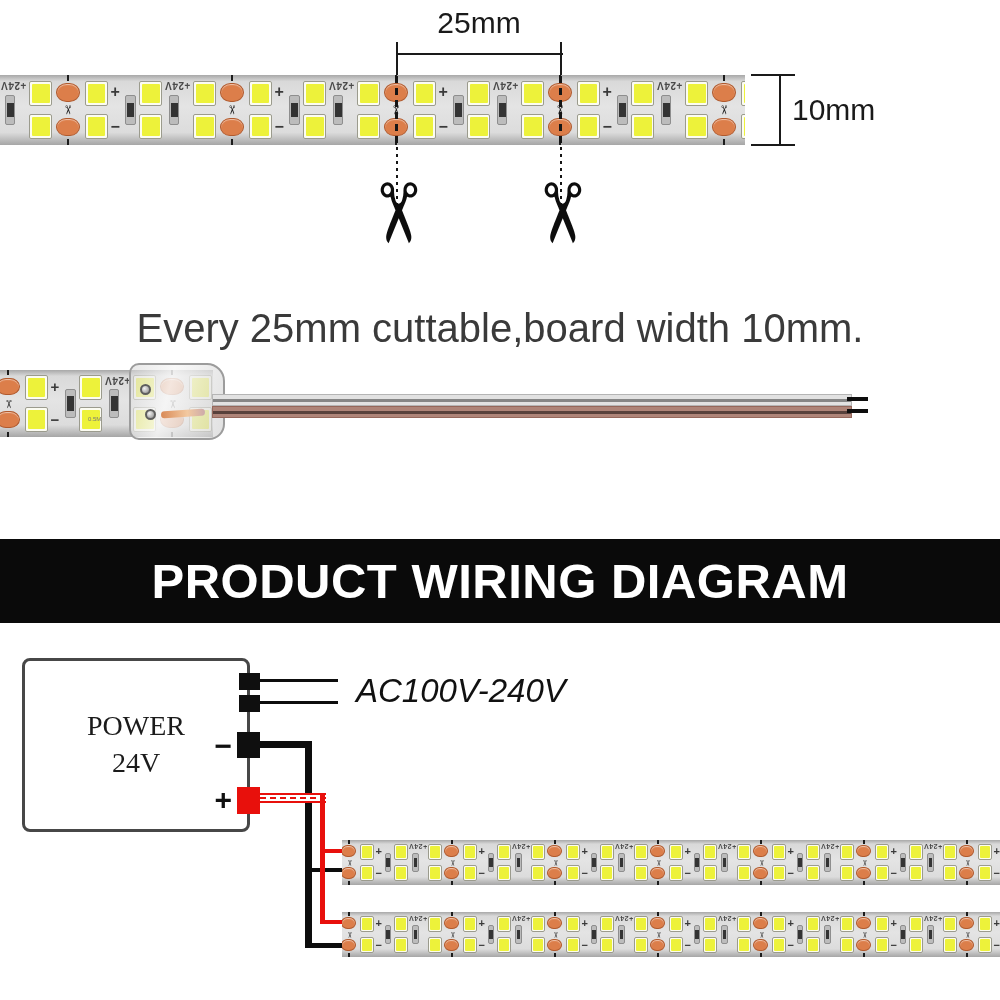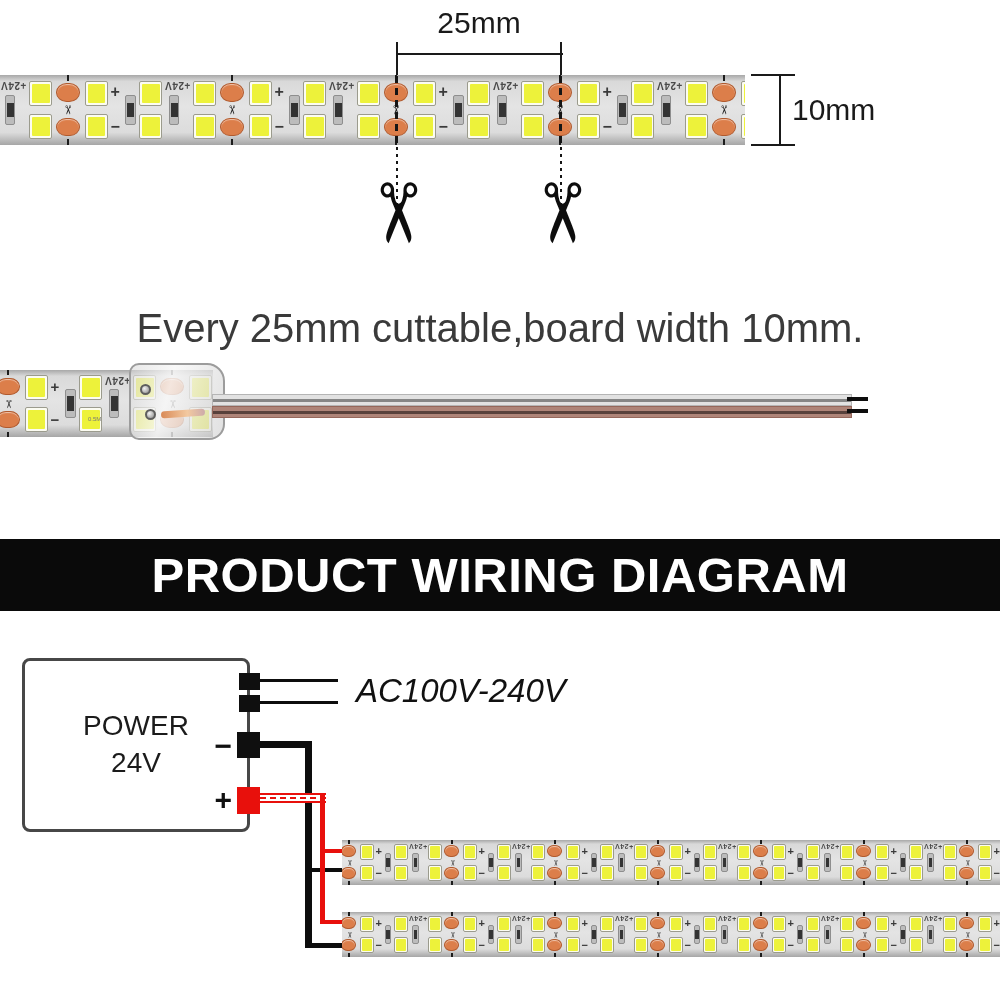--- a/index.html
+++ b/index.html
@@ -34,39 +34,39 @@
   
   .cutdash{position:absolute;width:3px;
            background:repeating-linear-gradient(180deg,#151515 0 7px,rgba(0,0,0,0) 7px 12px);}
   .cutdot{position:absolute;width:2px;
           background:repeating-linear-gradient(180deg,#151515 0 3px,rgba(0,0,0,0) 3px 7px);}
   .bigsc{position:absolute;font-size:82px;color:#0d0d0d;line-height:1;
          font-family:"DejaVu Sans",sans-serif;transform:translate(-50%,-50%) rotate(90deg);}
   
   .caption{position:absolute;left:0;top:284px;width:100%;text-align:center;
            font-size:40px;color:#3a3a3a;line-height:1.15;margin-top:21px;}
-  .banner{position:absolute;left:0;top:539px;width:100%;height:72px;background:#0a0a0a;
+  .banner{position:absolute;left:0;top:539px;width:100%;height:84px;background:#0a0a0a;
           display:flex;align-items:center;justify-content:center;}
   .banner span{color:#fff;font-size:49px;font-weight:700;letter-spacing:.5px;}
   
   .connector{position:absolute;left:129px;top:363px;width:96px;height:77px;
              background:linear-gradient(105deg,rgba(214,214,214,.55),rgba(248,248,248,.85) 40%,rgba(205,205,205,.6));
              border:2px solid #9c9c9c;border-radius:10px 18px 16px 10px;box-sizing:border-box;}
   .sdot{position:absolute;width:11px;height:11px;border-radius:50%;border:2px solid #5e5e5e;
         background:radial-gradient(circle at 35% 35%,#f2f2f2,#8a8a8a);box-sizing:border-box;}
   .copper{position:absolute;left:30px;top:45px;width:44px;height:7px;border-radius:4px;
           background:linear-gradient(90deg,#d98a57,#f3c9a0 60%,#caa);transform:rotate(-4deg);}
   .wirecond{position:absolute;height:12px;box-sizing:border-box;}
   .wcore{position:absolute;left:0;right:0;top:4px;height:3px;}
   .note05{position:absolute;left:88px;top:416px;font-size:6px;color:#777;line-height:1;}
   
   .psu{position:absolute;left:22px;top:658px;width:222px;height:168px;border:3px solid #474747;
        border-radius:8px;background:#fff;display:flex;flex-direction:column;align-items:center;
        justify-content:center;gap:6px;}
-  .psu div{font-size:28px;color:#1b1b1b;line-height:1.1;}
+  .psu div{font-size:28px;color:#1b1b1b;line-height:1.1;font-family:Liberation Serif, serif;}
   .term{position:absolute;background:#0f0f0f;}
   .term.red{background:#e8100c;}
   .tlabel{position:absolute;width:28px;text-align:right;font-size:30px;font-weight:700;
           color:#111;line-height:1;}
   .aclabel{position:absolute;left:356px;top:674px;font-size:33px;color:#111;line-height:1;font-style:italic;}
   .redwire-h{position:absolute;left:260px;top:793px;width:66px;height:10px;box-sizing:border-box;
              border-top:2px solid #e8100c;border-bottom:2px solid #e8100c;background:#fff;}
   .redwire-h i{position:absolute;left:0;right:0;top:2px;border-top:2px dashed #e8100c;}
   .redline{position:absolute;background:#e8100c;}
   .blkline{position:absolute;background:#0d0d0d;}

